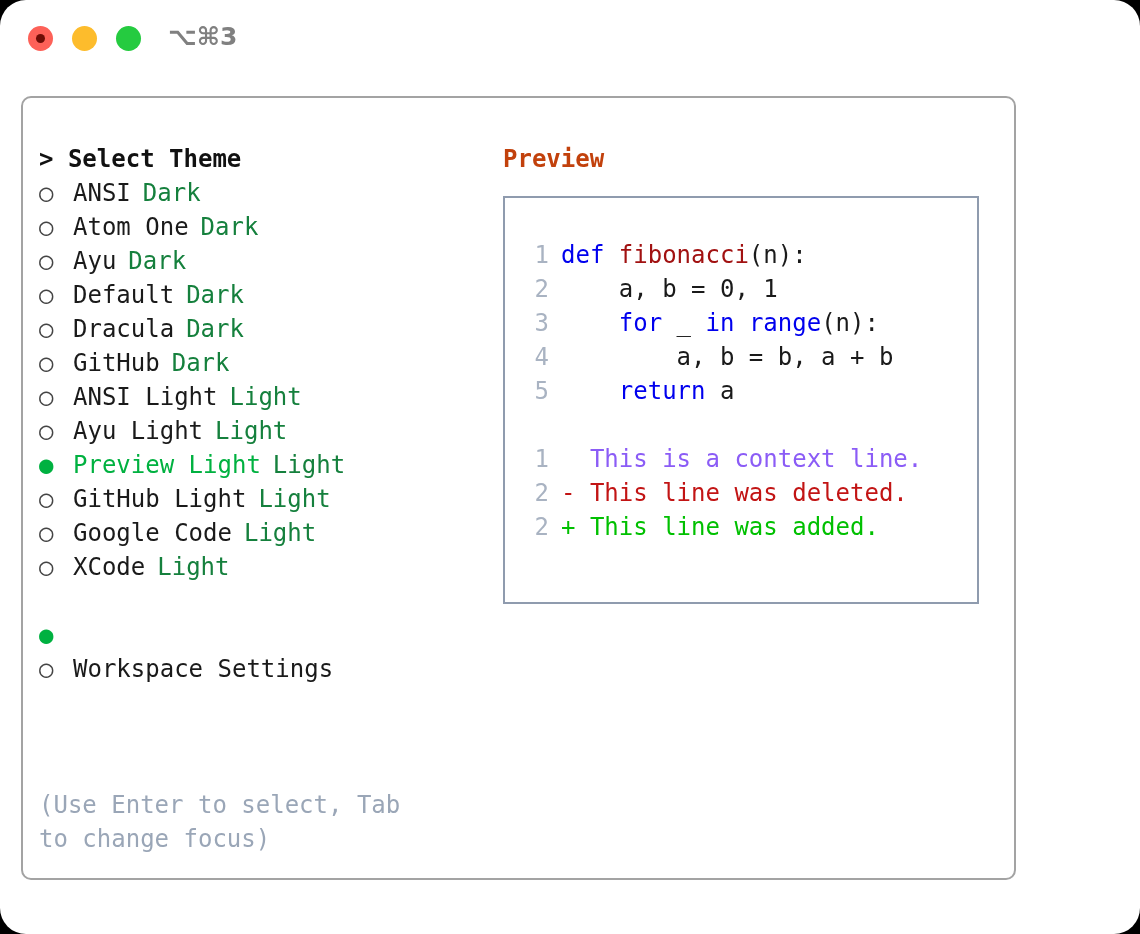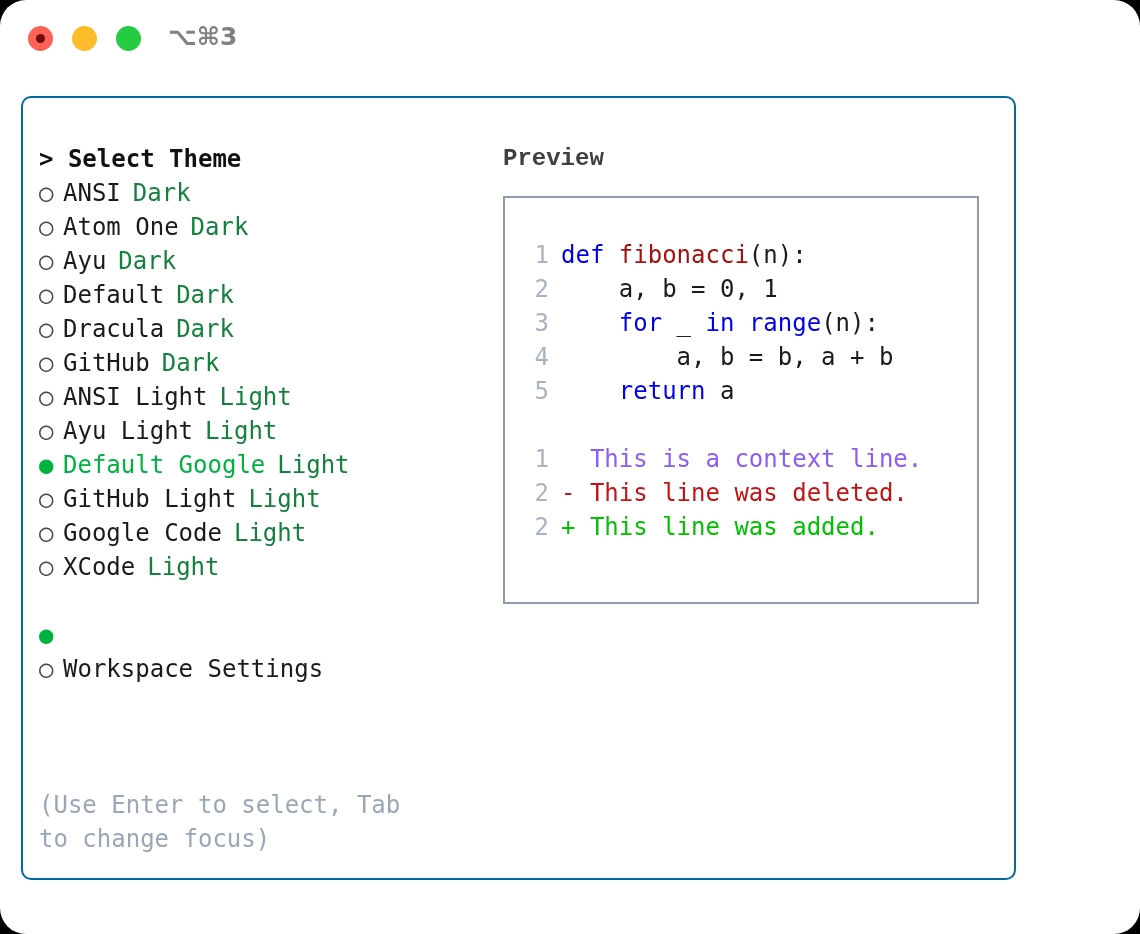--- a/index.html
+++ b/index.html
@@ -73,21 +73,21 @@
     font-family: "DejaVu Sans", "Liberation Sans", sans-serif;
   }
 
   
   #main-panel {
     position: absolute;
     left: 21px;
     top: 96px;
     width: 995px;
     height: 784px;
-    border: 2px solid #0369a1;
+    border: 2px solid #a3a3a3;
     border-radius: 10px;
     box-sizing: border-box;
     background: #ffffff;
   }
 
   
   #theme-column {
     position: absolute;
     left: 16px;
     top: 44px;
@@ -115,21 +115,21 @@
     display: inline-block;
     width: 24px;
     flex: 0 0 24px;
     text-align: left;
     font-size: 24px;
     line-height: 34px;
   }
   .bullet.on  { color: #00b140; }
   .bullet.off { color: #444444; }
 
-  .opt-label        { color: #1a1a1a; }
+  .opt-label        { color: #1a1a1a; margin-left: 10px; }
   .opt-label.sel    { color: #00b140; }
   .opt-tag          { color: #15803d; }
   .sp               { display: inline-block; width: 12px; }
 
   .spacer-row { height: 34px; }
 
   #hint-text {
     position: absolute;
     left: 16px;
     top: 662px;
@@ -143,24 +143,23 @@
   
   #preview-column {
     position: absolute;
     left: 480px;
     top: 44px;
     width: 500px;
   }
   #preview-title {
     font-size: 24px;
     font-weight: bold;
-    color: #404040;
+    color: #c2410c;
     line-height: 34px;
     margin-bottom: 20px;
-    font-family: Liberation Mono, monospace;
   }
   #preview-box {
     width: 476px;
     height: 408px;
     border: 2px solid #8f9bae;
     box-sizing: border-box;
     background: #ffffff;
     position: relative;
   }
   #code-area {
@@ -207,21 +206,21 @@
       <div class="heading bold">&gt; Select Theme</div>
       <div id="theme-list">
           <div class="opt-row"><span class="bullet off">○</span><span class="opt-label">ANSI</span><span class="sp"></span><span class="opt-tag">Dark</span></div>
           <div class="opt-row"><span class="bullet off">○</span><span class="opt-label">Atom One</span><span class="sp"></span><span class="opt-tag">Dark</span></div>
           <div class="opt-row"><span class="bullet off">○</span><span class="opt-label">Ayu</span><span class="sp"></span><span class="opt-tag">Dark</span></div>
           <div class="opt-row"><span class="bullet off">○</span><span class="opt-label">Default</span><span class="sp"></span><span class="opt-tag">Dark</span></div>
           <div class="opt-row"><span class="bullet off">○</span><span class="opt-label">Dracula</span><span class="sp"></span><span class="opt-tag">Dark</span></div>
           <div class="opt-row"><span class="bullet off">○</span><span class="opt-label">GitHub</span><span class="sp"></span><span class="opt-tag">Dark</span></div>
           <div class="opt-row"><span class="bullet off">○</span><span class="opt-label">ANSI Light</span><span class="sp"></span><span class="opt-tag">Light</span></div>
           <div class="opt-row"><span class="bullet off">○</span><span class="opt-label">Ayu Light</span><span class="sp"></span><span class="opt-tag">Light</span></div>
-          <div class="opt-row"><span class="bullet on">●</span><span class="opt-label sel">Default Google</span><span class="sp"></span><span class="opt-tag">Light</span></div>
+          <div class="opt-row"><span class="bullet on">●</span><span class="opt-label sel">Preview Light</span><span class="sp"></span><span class="opt-tag">Light</span></div>
           <div class="opt-row"><span class="bullet off">○</span><span class="opt-label">GitHub Light</span><span class="sp"></span><span class="opt-tag">Light</span></div>
           <div class="opt-row"><span class="bullet off">○</span><span class="opt-label">Google Code</span><span class="sp"></span><span class="opt-tag">Light</span></div>
           <div class="opt-row"><span class="bullet off">○</span><span class="opt-label">XCode</span><span class="sp"></span><span class="opt-tag">Light</span></div>
         </div>
 
       <div class="spacer-row"></div>
 
       <div id="apply-to-list">
           <div class="opt-row"><span class="bullet on">●</span></div>
           <div class="opt-row"><span class="bullet off">○</span><span class="opt-label">Workspace Settings</span></div>

